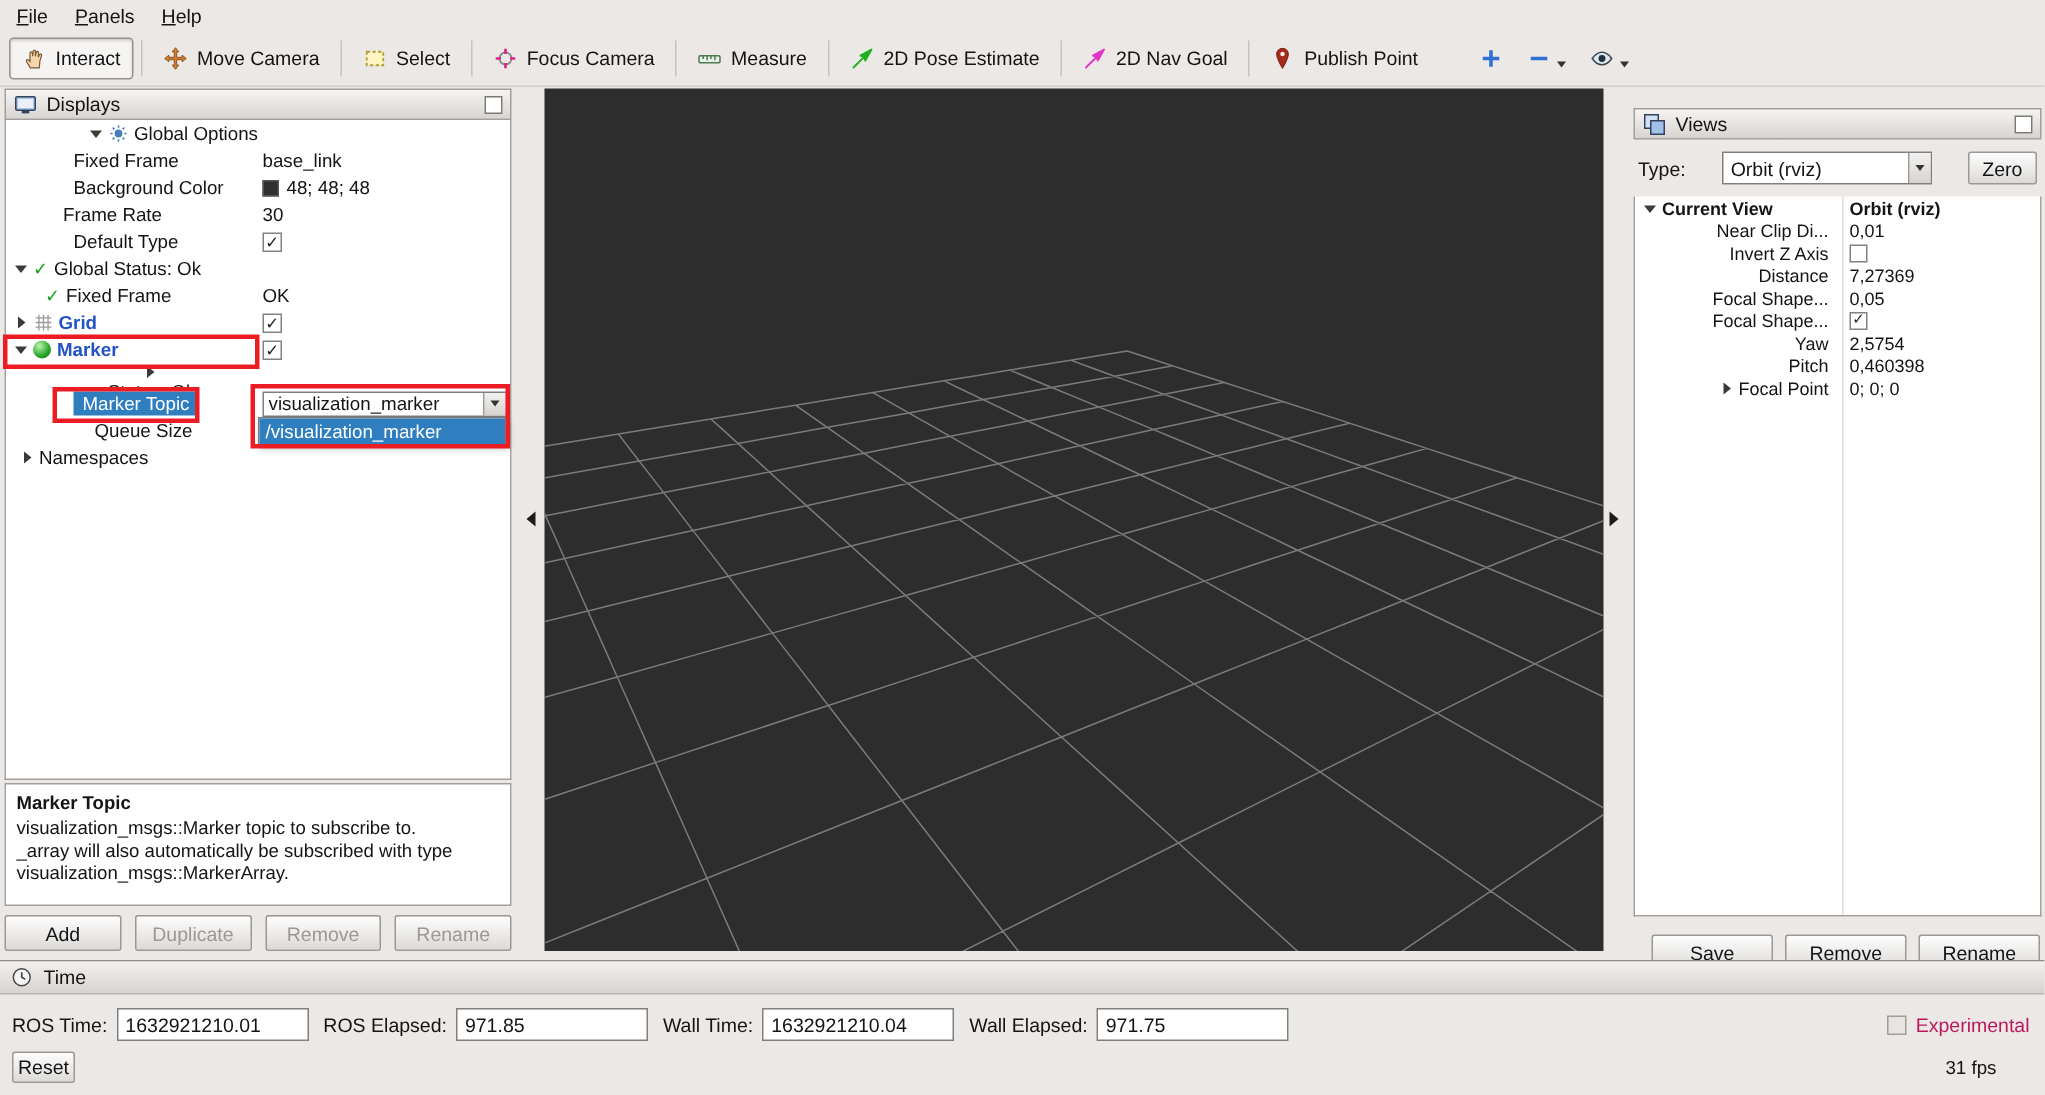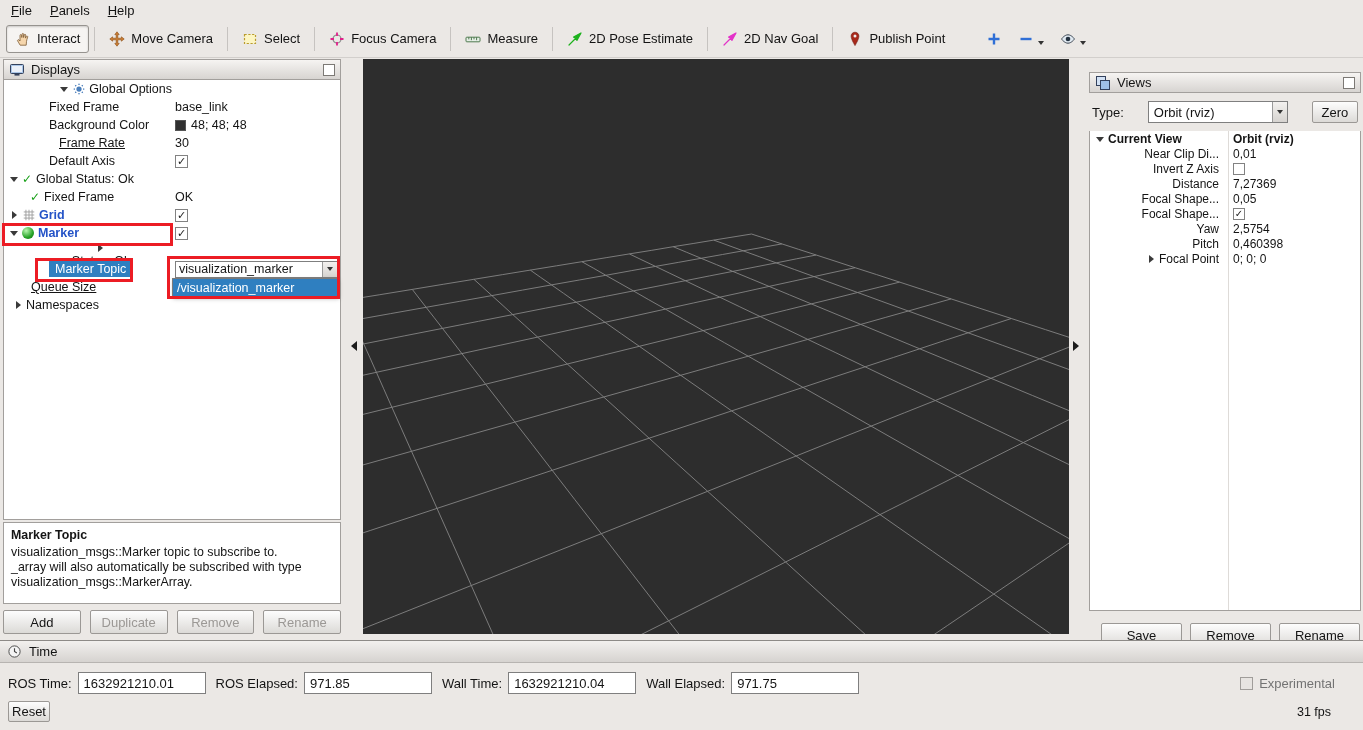--- a/index.html
+++ b/index.html
@@ -90,21 +90,21 @@
   
   #time-panel{position:absolute;left:0;top:640px;width:1363px;height:90px;border-top:1px solid #8d8a87;background:#ebe8e5}
   #time-header{height:22px;display:flex;align-items:center;gap:7px;padding:0 7px;
     background:linear-gradient(#f2f0ee,#d6d3d0);border-bottom:1px solid #b7b4b1}
   #time-header .hicon{width:15px;height:15px}
   #time-header .hicon svg{width:15px;height:15px;display:block}
   #time-fields{display:flex;align-items:center;padding:9px 8px 0 8px}
   #tf-list{display:flex;align-items:center;gap:10px}
   .tfield{display:flex;align-items:center;gap:6px;white-space:nowrap}
   .tinput{width:128px;height:22px;border:1px solid #7f7f7f;background:#fff;display:flex;align-items:center;padding-left:5px;font-size:13px}
-  #experimental{margin-left:auto;display:flex;align-items:center;gap:6px;color:#737373;margin-right:20px}
+  #experimental{margin-left:auto;display:flex;align-items:center;gap:6px;color:#be185d;margin-right:2px}
   #time-bottom{display:flex;align-items:center;padding:7px 8px 0 8px}
   #reset-btn{flex:0 0 42px;height:21px}
   #fps{margin-left:auto;margin-right:24px;font-size:12.5px}
 
   
   #topic-popup{position:absolute;left:172px;top:278px;width:166px;background:#fff;border:1px solid #7a7a7a;z-index:5;box-shadow:1px 2px 4px rgba(0,0,0,.25)}
   .pitem{height:17px;display:flex;align-items:center;padding-left:4px;font-size:12.5px}
   .pitem.selp{background:var(--sel,#2f7fc0);color:#fff}
   .ann{position:absolute;border:3px solid #ec1c24;z-index:8;pointer-events:none}
   #ann-marker-row{left:2px;top:223px;width:171px;height:23px}
@@ -263,30 +263,30 @@
         <div class="drow">
           <div class="lcell" style="padding-left: 45px;">
             <span class="rlabel">Background Color</span>
           </div>
           <div class="vcell">
             <span class="swatch" style="background: rgb(48, 48, 48);"></span>
             <span class="vtext">48; 48; 48</span>
           </div>
         </div>
         <div class="drow">
-          <div class="lcell" style="padding-left: 55px; text-decoration: underline;">
+          <div class="lcell" style="padding-left: 38px;">
             <span class="rlabel">Frame Rate</span>
           </div>
           <div class="vcell">
             <span class="vtext">30</span>
           </div>
         </div>
         <div class="drow">
           <div class="lcell" style="padding-left: 45px;">
-            <span class="rlabel">Default Axis</span>
+            <span class="rlabel">Default Type</span>
           </div>
           <div class="vcell">
             <span class="cb">✓</span>
           </div>
         </div>
         <div class="drow">
           <div class="lcell" style="padding-left: 4px;">
             <span class="exp down"></span>
             <span class="ticksym">✓</span>
             <span class="rlabel">Global Status: Ok</span>
@@ -340,21 +340,21 @@
           <div class="vcell">
             <div class="combo">
               <span class="combo-text">visualization_marker</span>
               <span class="combo-arrow">
                 <span class="tri-down"></span>
               </span>
             </div>
           </div>
         </div>
         <div class="drow">
-          <div class="lcell" style="padding-left: 27px; text-decoration: underline;">
+          <div class="lcell" style="padding-left: 59px;">
             <span class="rlabel">Queue Size</span>
           </div>
           <div class="vcell"></div>
         </div>
         <div class="drow">
           <div class="lcell" style="padding-left: 8px;">
             <span class="exp right"></span>
             <span class="rlabel">Namespaces</span>
           </div>
           <div class="vcell"></div>

